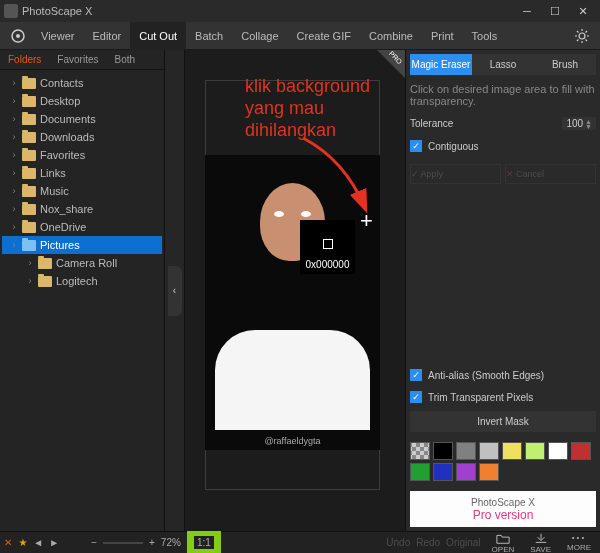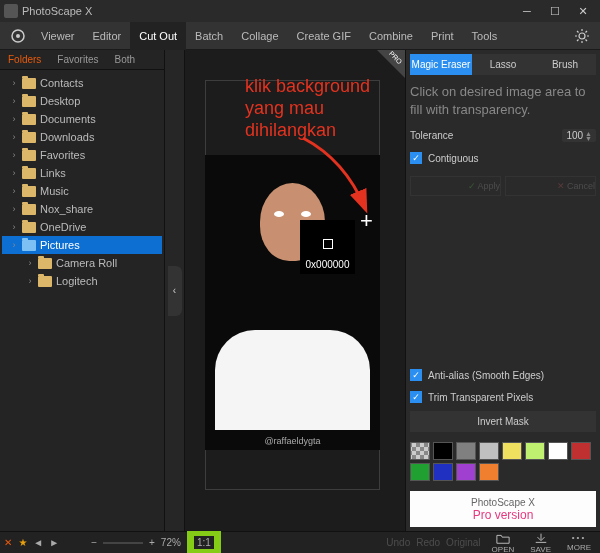--- a/index.html
+++ b/index.html
@@ -44,28 +44,28 @@
   .pro-text { position:absolute; top:4px; right:2px; font-size:7px; color:#fff; transform: rotate(45deg); }
   .annot { position:absolute; top:25px; left:60px; font-size:18px; color:#e3321f; font-weight: normal; line-height:22px; pointer-events:none; z-index:5;}
   .arrow-svg { position:absolute; top:80px; left:110px; pointer-events:none; z-index:4;}
   .tooltip { position:absolute; top:170px; left:115px; width:55px; height:54px; background:#000; z-index:3; display:flex; flex-direction:column; align-items:center; justify-content:flex-end; color:#fff; font-size:10px; padding-bottom:4px;}
   .tooltip-sq { width:10px; height:10px; border:1px solid #fff; margin-bottom:10px;}
   .cross { position:absolute; top:158px; left:175px; color:#fff; font-size:22px; z-index:3; font-weight:100;}
   .right { width: 195px; background: #2a2a2a; border-left:1px solid #111; padding: 4px; display:flex; flex-direction:column; gap:6px;}
   .tool-tabs { display:flex; }
   .tool-tab { flex:1; text-align:center; padding:5px 0; font-size:10px; background:#333; color:#ccc; }
   .tool-tab.active { background:#2a8ff0; color:#fff; }
-  .hint { font-size:13px; color:#888; line-height:18px; padding: 2px 0;}
+  .hint { font-size:11px; color:#888; line-height:12px; padding: 2px 0;}
   .row { display:flex; align-items:center; gap:6px; font-size:10px; color:#ccc; padding:2px 0;}
   .row.split { justify-content:space-between;}
   .num { display:flex; align-items:center; gap:2px; background:#333; padding:1px 4px; border-radius:2px;}
   .steppers { display:flex; flex-direction:column; line-height:5px; font-size:7px; color:#888;}
   .cb { width:12px; height:12px; background:#2a8ff0; display:inline-flex; align-items:center; justify-content:center; color:#fff; font-size:9px;}
   .ac-btns { display:flex; gap:4px; opacity:0.35; margin-top:4px;}
-  .ac-btn { flex:1; padding:4px 0; text-align:right; font-size:9px; border:1px solid #444; color:#888;}
+  .ac-btn { flex:1; padding:4px 0; text-align:left; font-size:9px; border:1px solid #444; color:#888;}
   .right-spacer { flex:1; }
   .invert-btn { padding:5px; text-align:center; font-size:10px; background:#333; }
   .swatches { display:flex; flex-wrap:wrap; gap:3px; padding:4px 0;}
   .sw { width:20px; height:18px; border:1px solid #555;}
   .sw.checker { background: repeating-conic-gradient(#888 0% 25%, #ccc 0% 50%) 50% / 8px 8px; }
   .pro-ad { height:36px; background: #fdfdfd; display:flex; align-items:center; justify-content:center; flex-direction:column; font-size:10px; color:#666; position:relative;}
   .pro-ad .p { color:#e6397f; font-size:12px; }
   .bottom { height:22px; background:#222; display:flex; align-items:center; padding:0 4px; gap:6px; font-size:10px; color:#aaa; border-top:1px solid #111;}
   .bottom .sp { flex:1; }
   .bb { padding: 2px 5px; display:flex; flex-direction:column; align-items:center; font-size:8px; gap:1px;}

